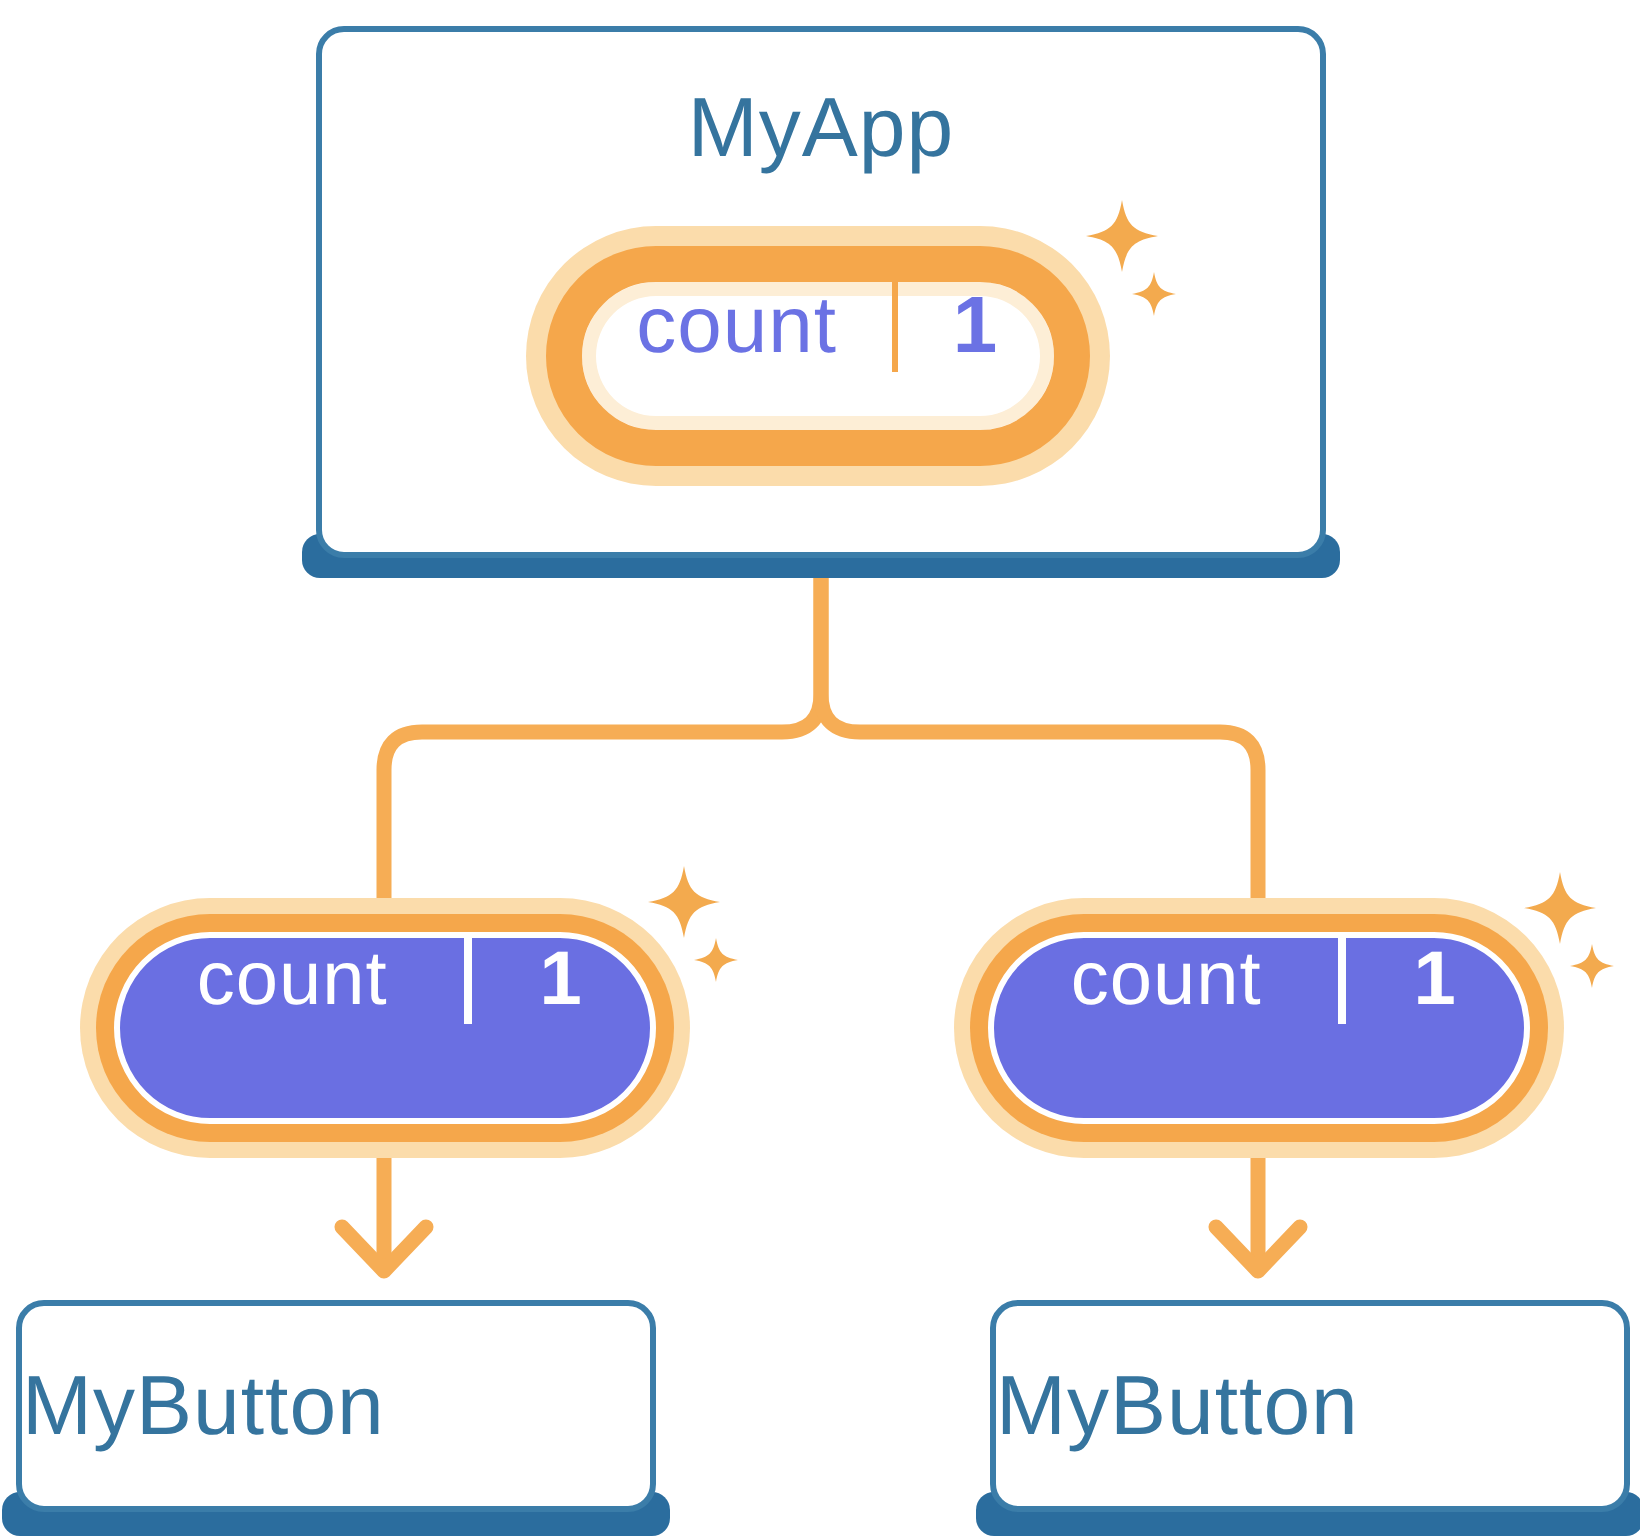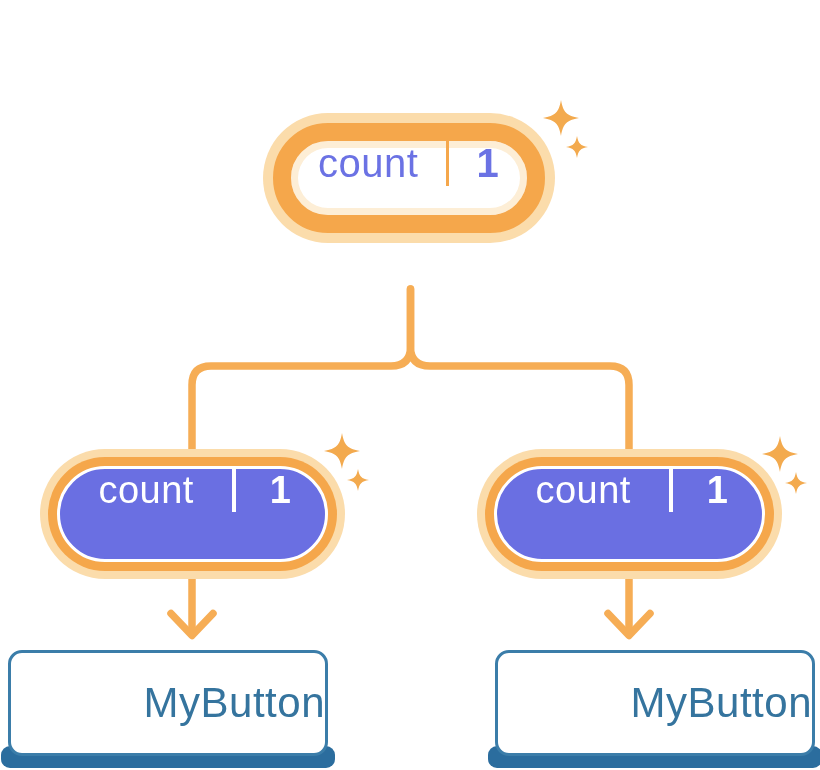--- a/index.html
+++ b/index.html
@@ -16,21 +16,21 @@
   .connectors{position:absolute; left:0; top:0; z-index:1;}
   .conn{fill:none; stroke:var(--orange-line); stroke-width:7.5;
         stroke-linecap:round; stroke-linejoin:round;}
 
   
   .node{position:absolute; z-index:2;}
   .pedestal{position:absolute; left:-7px; right:-7px; bottom:-10px; height:22px;
             border-radius:9px; background:var(--blue-shadow);}
   .box{position:relative; width:100%; height:100%; box-sizing:border-box;
        background:var(--node-bg); border:3px solid var(--blue-border);
-       border-radius:14px; display:flex; align-items:center; justify-content:flex-end;}
+       border-radius:14px; display:flex; align-items:center; justify-content:flex-start;}
   .node-root{left:158px; top:13px; width:505px; height:266px;}
   .node-root .box{justify-content:flex-start; flex-direction:column;}
   .node-root .node-title{margin-top:24px;}
   .node-left{left:8px; top:650px; width:320px; height:106px;}
   .node-right{left:495px; top:650px; width:320px; height:106px;}
   .node-left .pedestal,.node-right .pedestal{bottom:-12px;}
   .node-title{color:var(--blue-text); font-size:42px; font-weight:500; letter-spacing:.5px;}
 
   
   .pill{position:absolute; z-index:3; box-sizing:border-box; display:flex;
@@ -71,20 +71,26 @@
 
 <div class="canvas">
 
   <svg class="connectors" width="820" height="770" viewBox="0 0 820 770">
     <path class="conn" d="M410.5 289 V347 Q410.5 366 391 366 H211 Q192 366 192 385 V634"></path>
     <path class="conn" d="M410.5 289 V347 Q410.5 366 430 366 H610 Q629 366 629 385 V634"></path>
     <path class="conn" d="M171 613.5 L192 635.5 L213 613.5"></path>
     <path class="conn" d="M608 613.5 L629 635.5 L650 613.5"></path>
   </svg>
 
+  <div class="node node-root">
+    <div class="pedestal"></div>
+    <div class="box">
+      <div class="node-title">MyApp</div>
+    </div>
+  </div>
 
   <div class="pill pill-root">
     <div class="pill-section pill-label">count</div>
     <div class="pill-section pill-value">1</div>
   </div>
 
   <div class="pill pill-child pill-left">
     <div class="pill-section pill-label">count</div>
     <div class="pill-section pill-value">1</div>
   </div>

